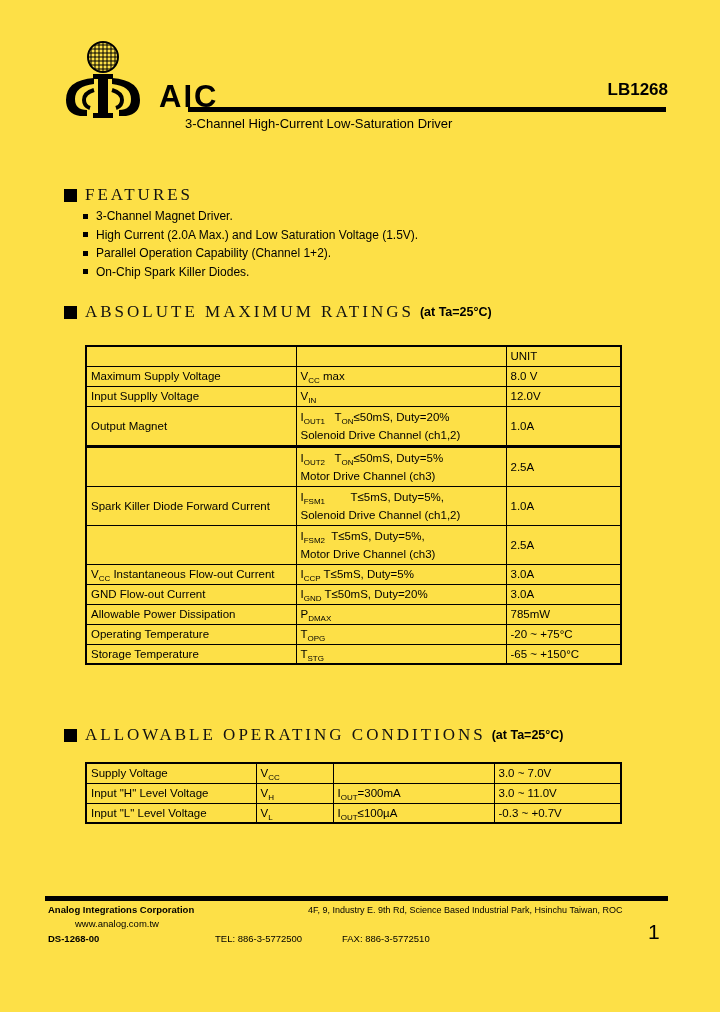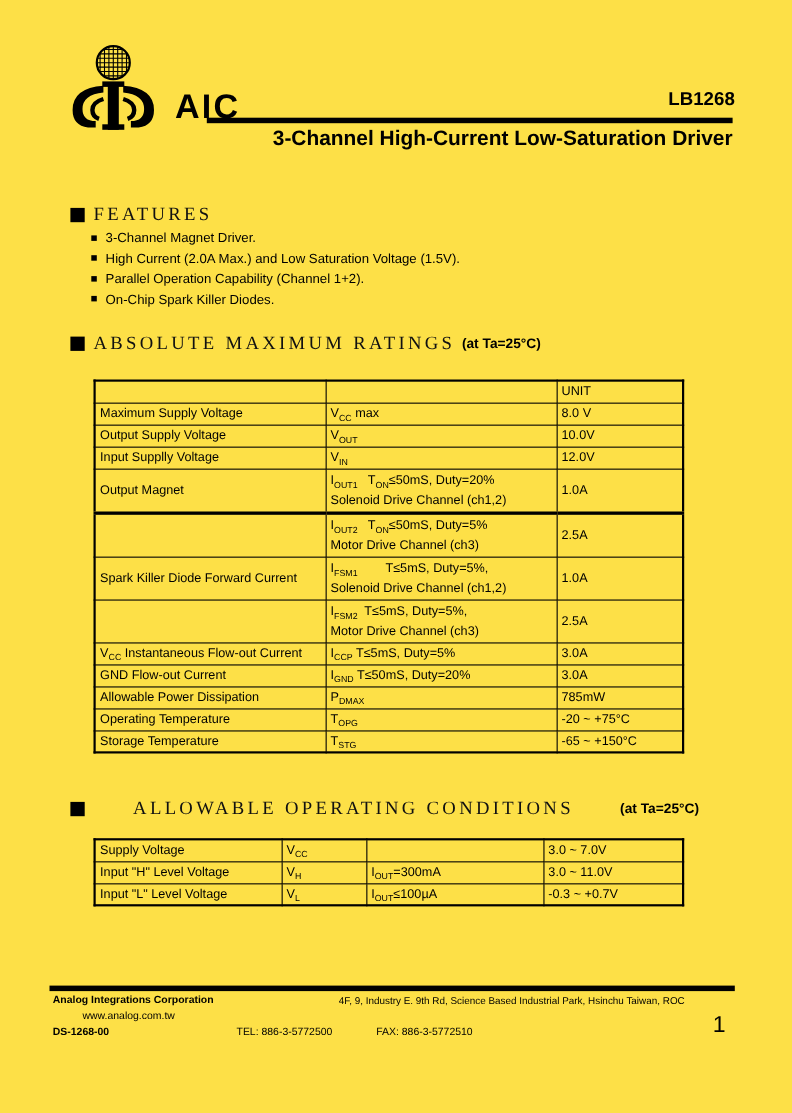--- a/index.html
+++ b/index.html
@@ -24,21 +24,21 @@
   .part-number {
     position: absolute; top: 80px; right: 52px;
     font-weight: bold; font-size: 17px;
   }
   .header-rule {
     position: absolute; left: 188px; top: 107px;
     width: 478px; height: 5px; background: #000;
   }
   .doc-title {
     position: absolute; left: 185px; top: 116px; width: 481px;
-    text-align: right; font-weight: bold; font-size: 19px;
+    text-align: left; font-weight: normal; font-size: 13px;
   }
   
   .section-heading { position: absolute; display: flex; align-items: center; }
   .sq { width: 13px; height: 13px; background: #000; margin-right: 8px; flex: none; }
   .section-heading .serif {
     font-family: "Liberation Serif", serif;
     font-size: 17px; letter-spacing: 3px; color: #111;
   }
   .section-heading .cond {
     font-weight: bold; font-size: 12.5px; margin-left: 6px; letter-spacing: 0;
@@ -157,25 +157,20 @@
       <td></td>
       <td></td>
       <td class="unit-head">UNIT</td>
     </tr>
     <tr class="h20">
       <td>Maximum Supply Voltage</td>
       <td>V<sub>CC</sub> max</td>
       <td>8.0 V</td>
     </tr>
     <tr class="h20">
-      <td>Output Supply Voltage</td>
-      <td>V<sub>OUT</sub></td>
-      <td>10.0V</td>
-    </tr>
-    <tr class="h20">
       <td>Input Supplly Voltage</td>
       <td>V<sub>IN</sub></td>
       <td>12.0V</td>
     </tr>
     <tr class="h39">
       <td>Output Magnet</td>
       <td>
         <div class="l">I<sub>OUT1</sub>   T<sub>ON</sub>≤50mS, Duty=20%</div>
         <div class="l">Solenoid Drive Channel (ch1,2)</div>
       </td>
@@ -226,21 +221,21 @@
       <td>-20 ~ +75°C</td>
     </tr>
     <tr class="h20">
       <td>Storage Temperature</td>
       <td>T<sub>STG</sub></td>
       <td>-65 ~ +150°C</td>
     </tr>
   </tbody>
     </table>
 
-  <div class="section-heading" style="left:64px; top:725px;gap:36px;">
+  <div class="section-heading" style="left:64px; top:725px;">
     <span class="sq"></span>
     <span class="serif">ALLOWABLE OPERATING CONDITIONS</span>
     <span class="cond">(at Ta=25°C)</span>
   </div>
 
   <table class="ds" id="op-table">
     <colgroup>
         <col style="width:170px">
         <col style="width:77px">
         <col style="width:161px">

